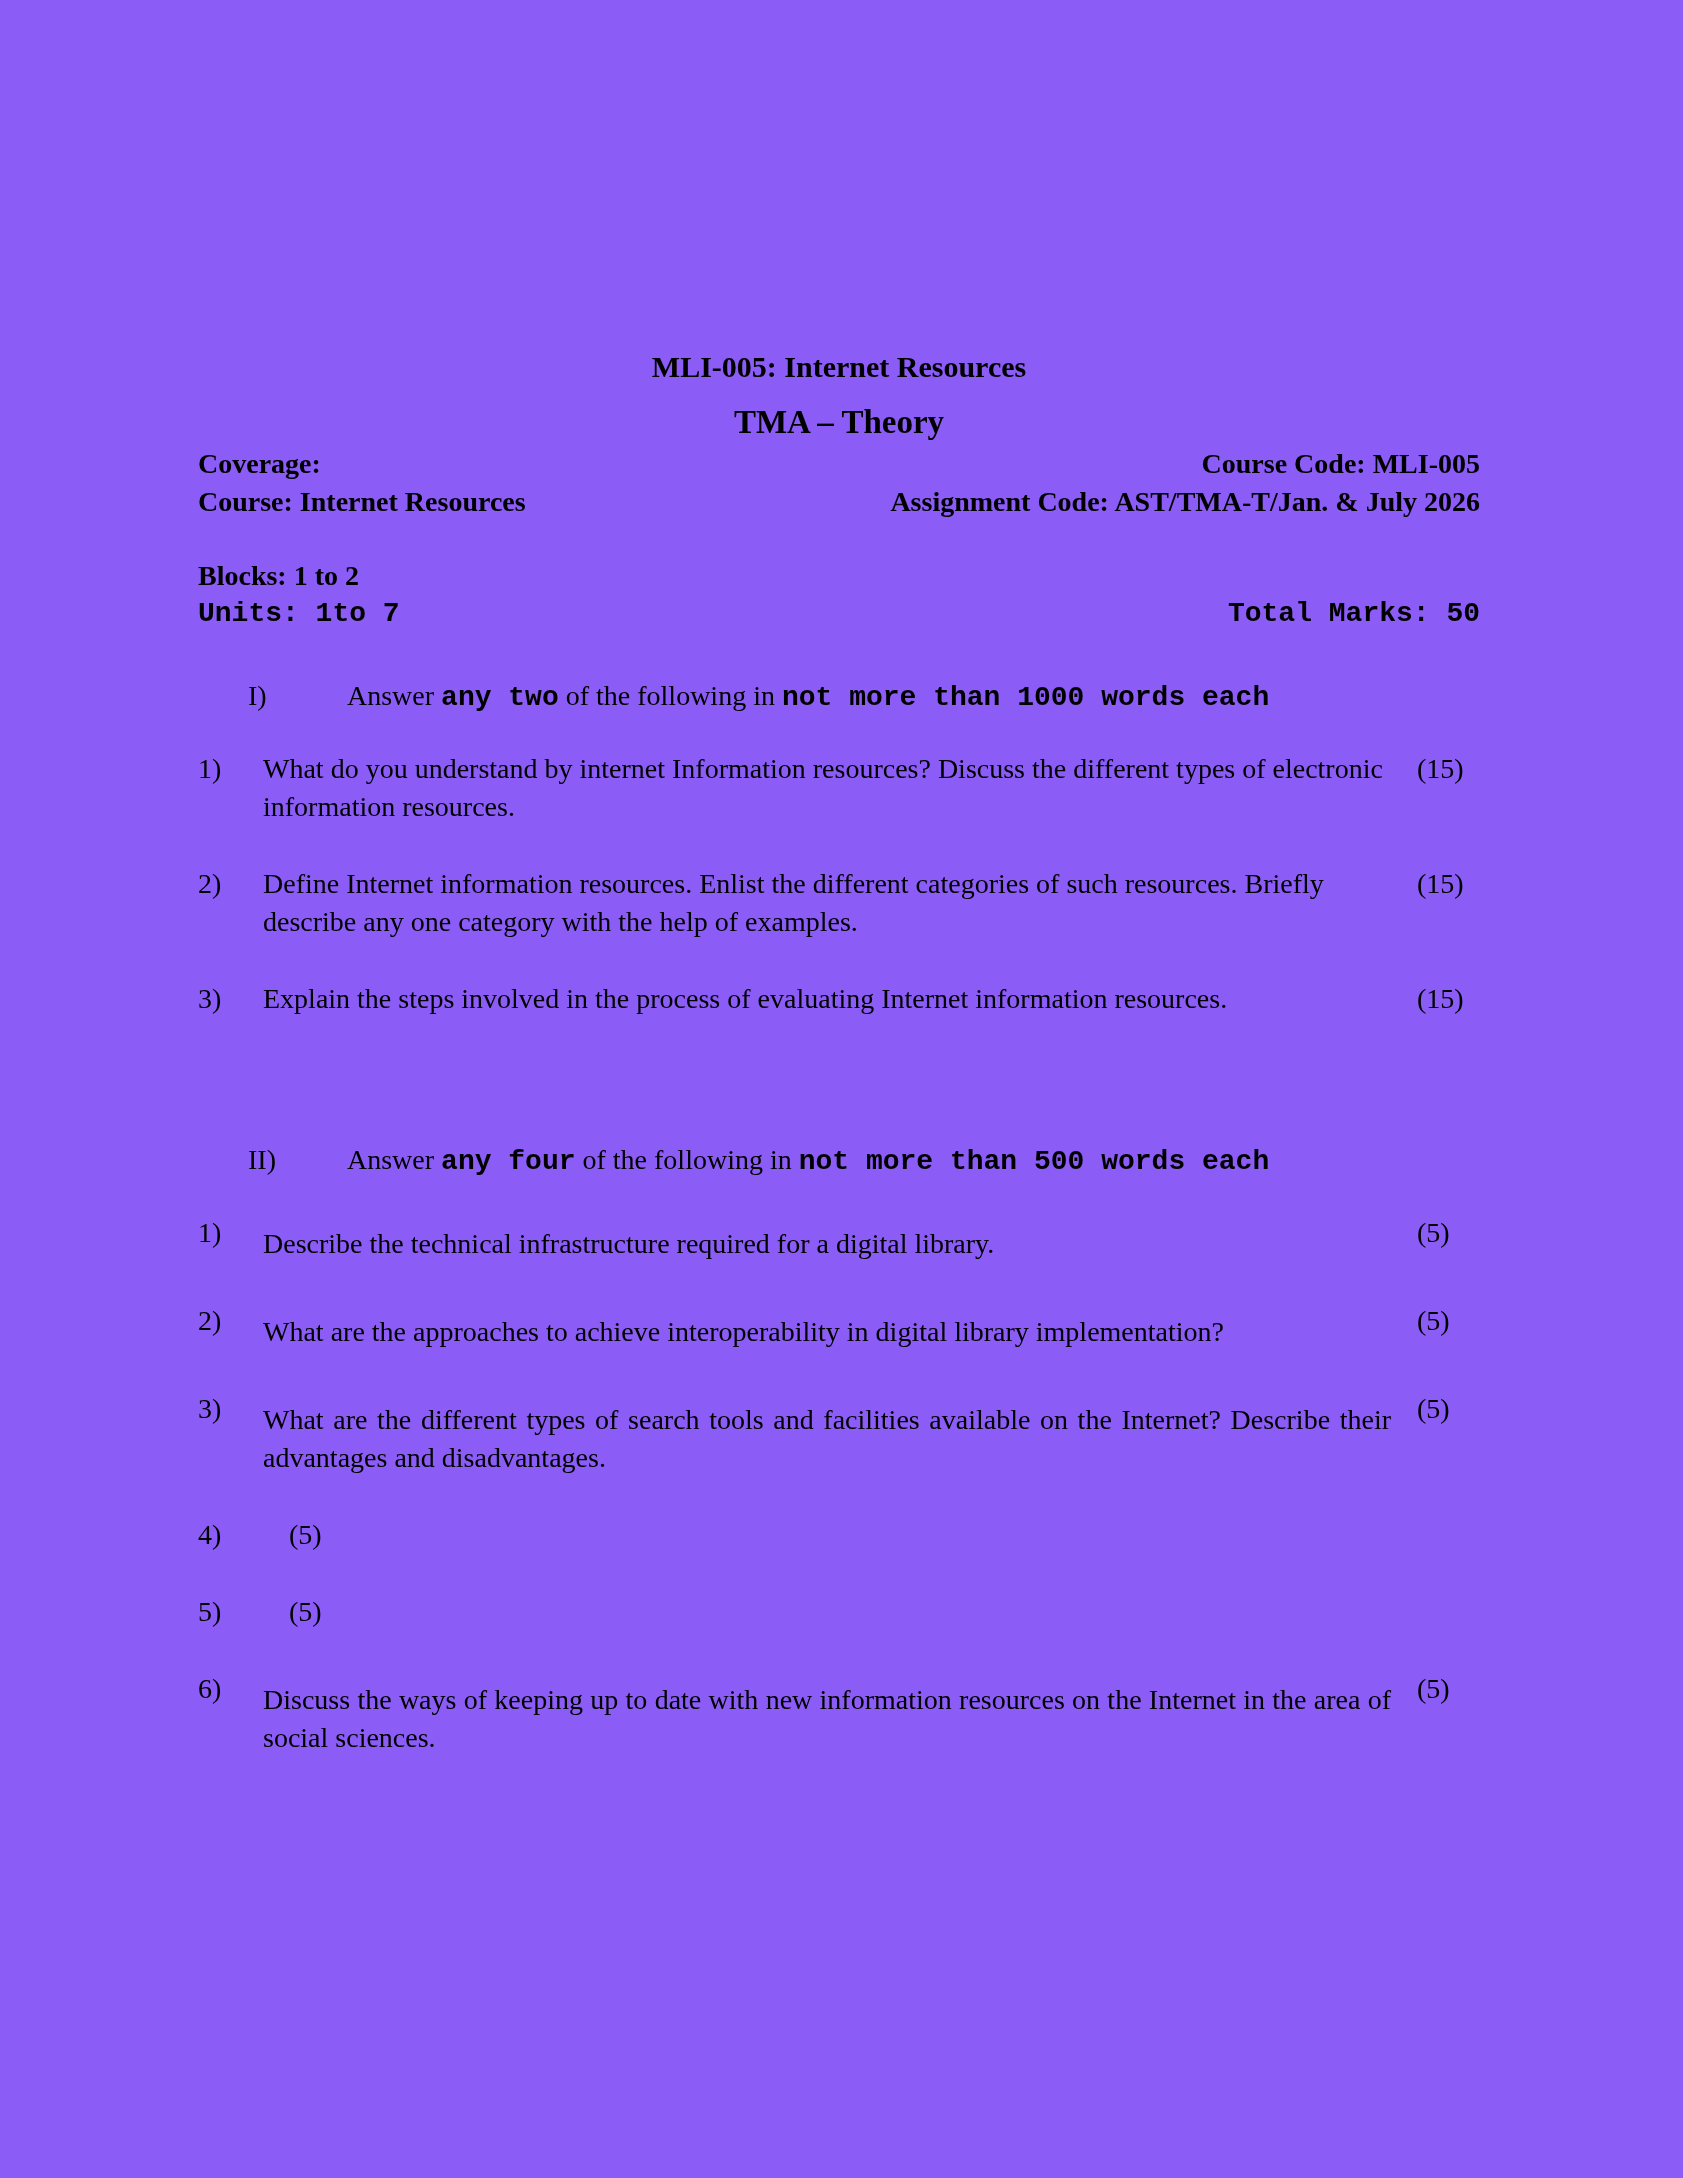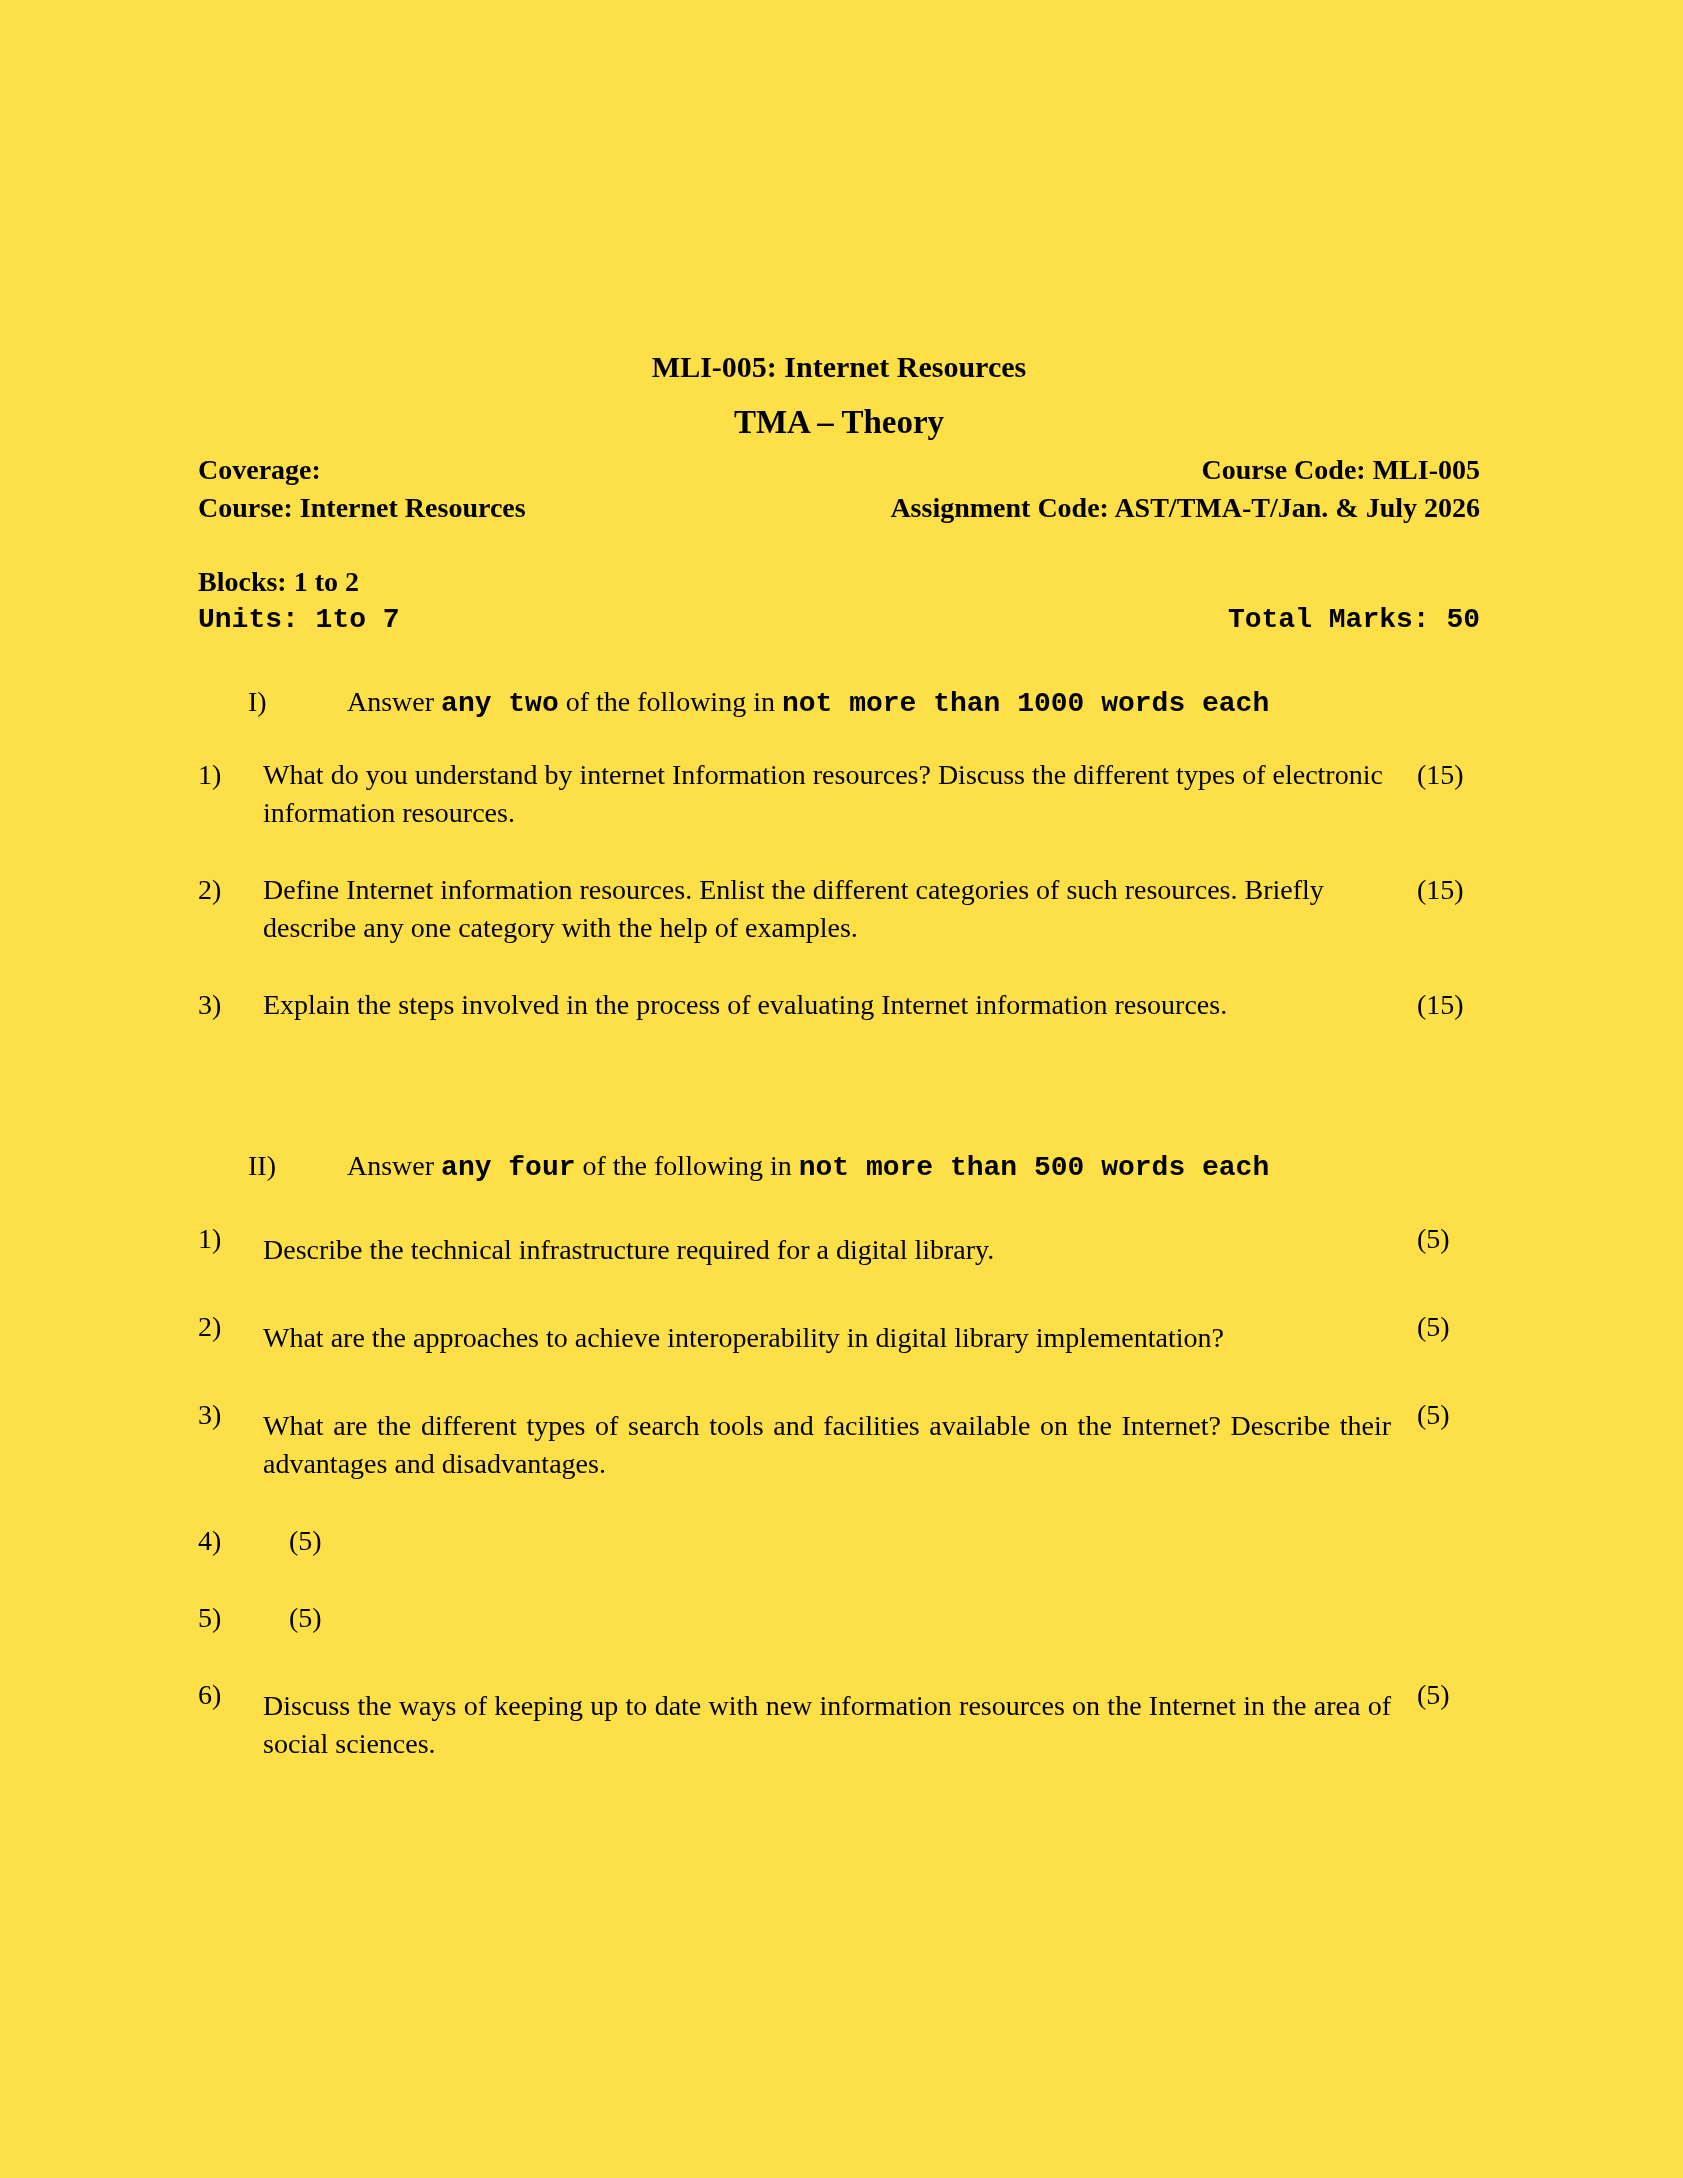--- a/index.html
+++ b/index.html
@@ -1,21 +1,21 @@
 <!DOCTYPE html>
 <html><head>
 <meta charset="utf-8">
 <style>
   * { margin: 0; padding: 0; box-sizing: border-box; }
   html, body { background: #ffffff; }
   .page {
     position: relative;
     width: 1683px;
     height: 2178px;
-    background: #fde047;
+    background: #8b5cf6;
     color: #000000;
     font-family: "Liberation Serif", "DejaVu Serif", serif;
     font-size: 28px;
     line-height: 38px;
     padding: 348px 203px 0 198px;
     overflow: hidden;
   }
   .doc-title {
     text-align: center;
     font-weight: bold;
@@ -27,21 +27,21 @@
     font-weight: bold;
     font-size: 33px;
     line-height: 38px;
     margin-top: 17px;
   }
   .meta-row {
     display: flex;
     justify-content: space-between;
     font-weight: bold;
   }
-  .meta-row.first { margin-top: 10px; }
+  .meta-row.first { margin-top: 4px; }
   .blocks-line { font-weight: bold; margin-top: 36px; }
   .section-heading {
     display: flex;
     margin-left: 50px;
     margin-top: 44px;
   }
   .section-heading.second { margin-top: 123px; }
   .sec-num { width: 99px; flex: 0 0 99px; }
   .question {
     display: flex;

